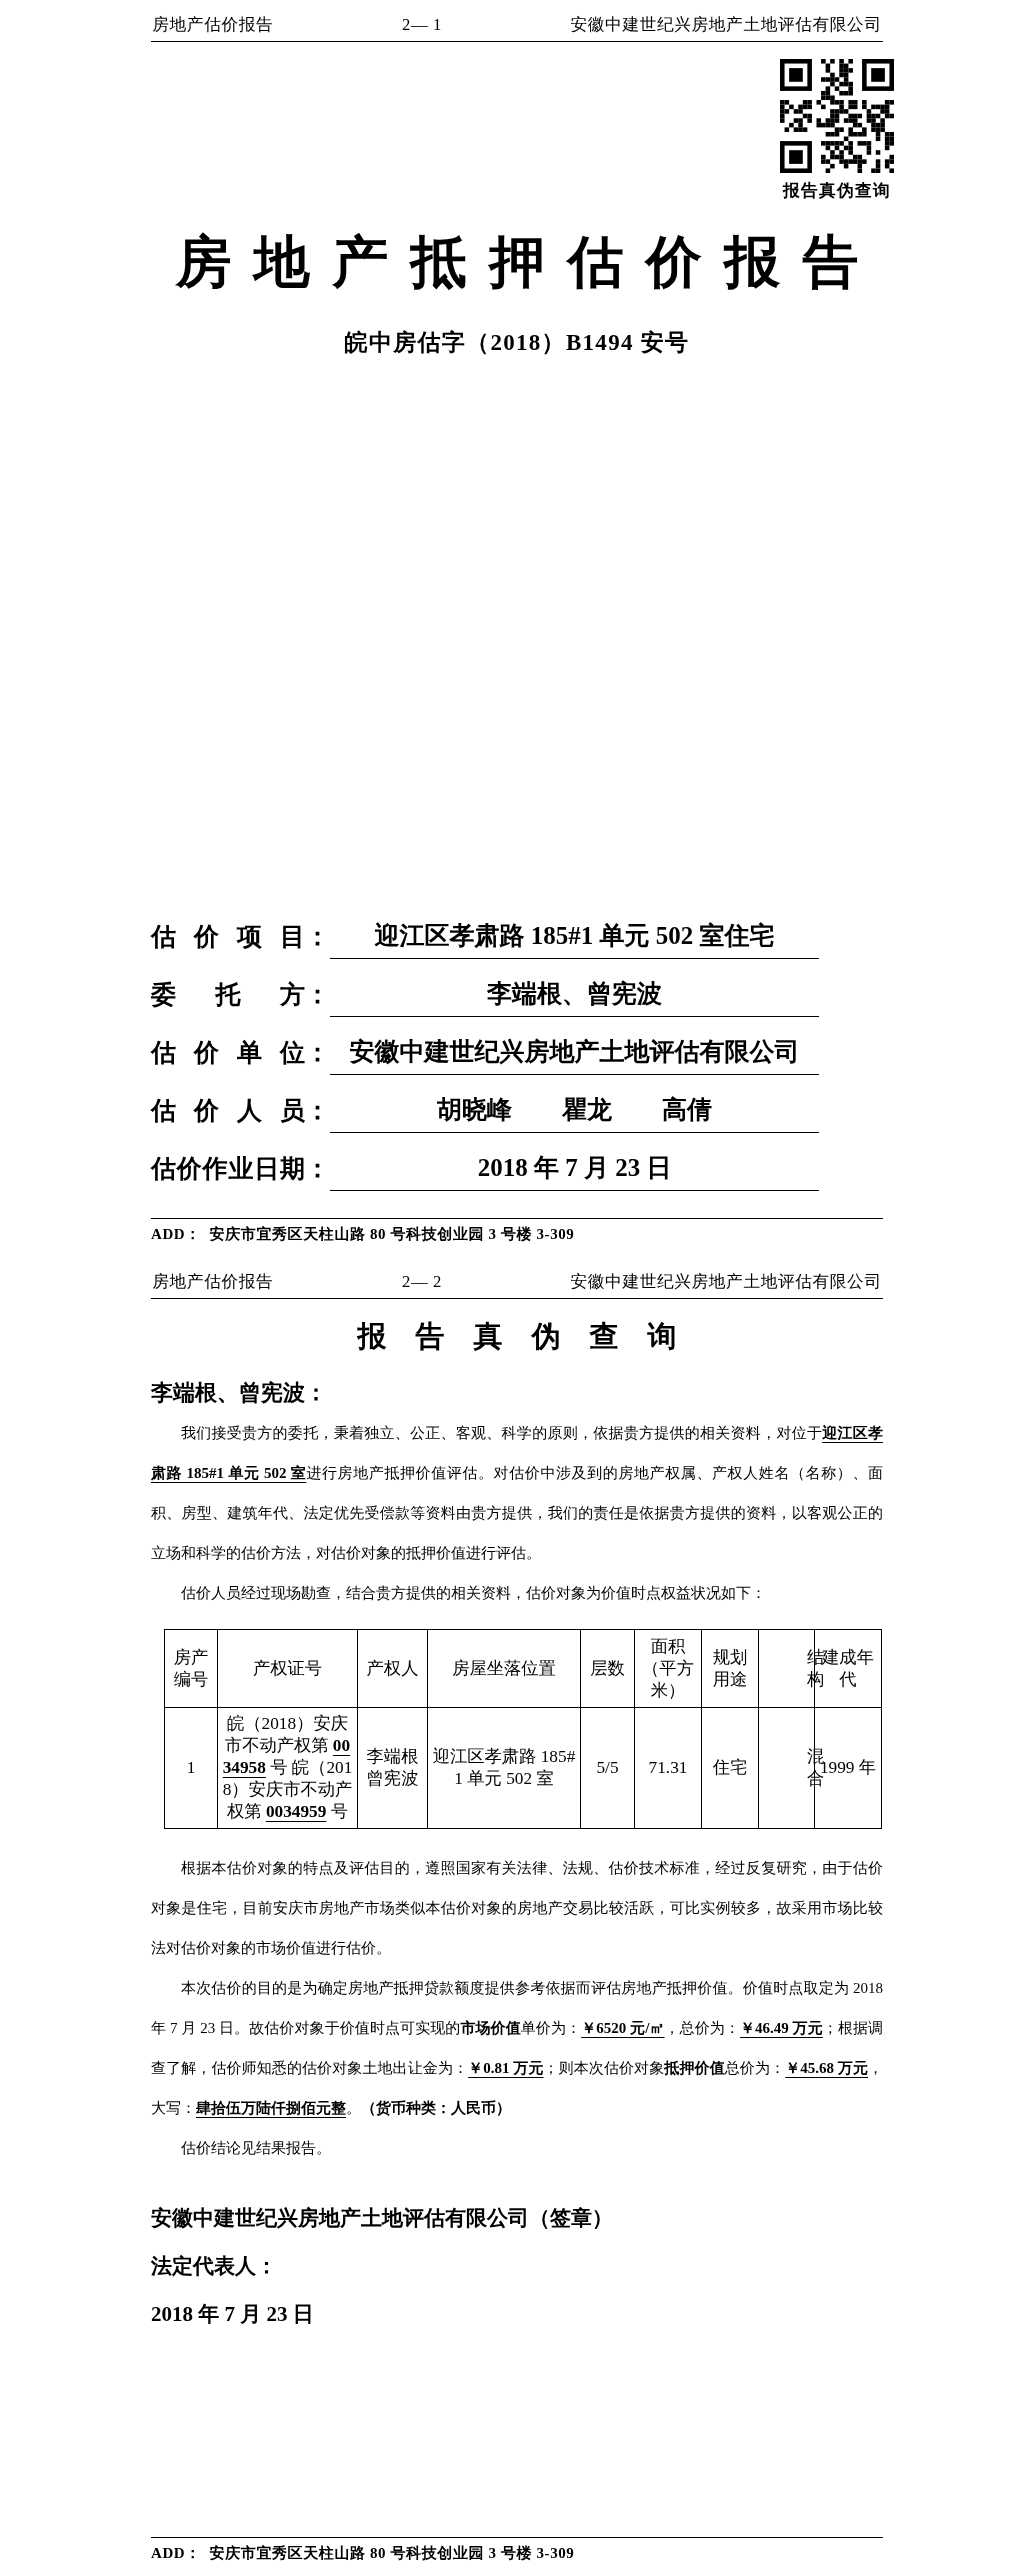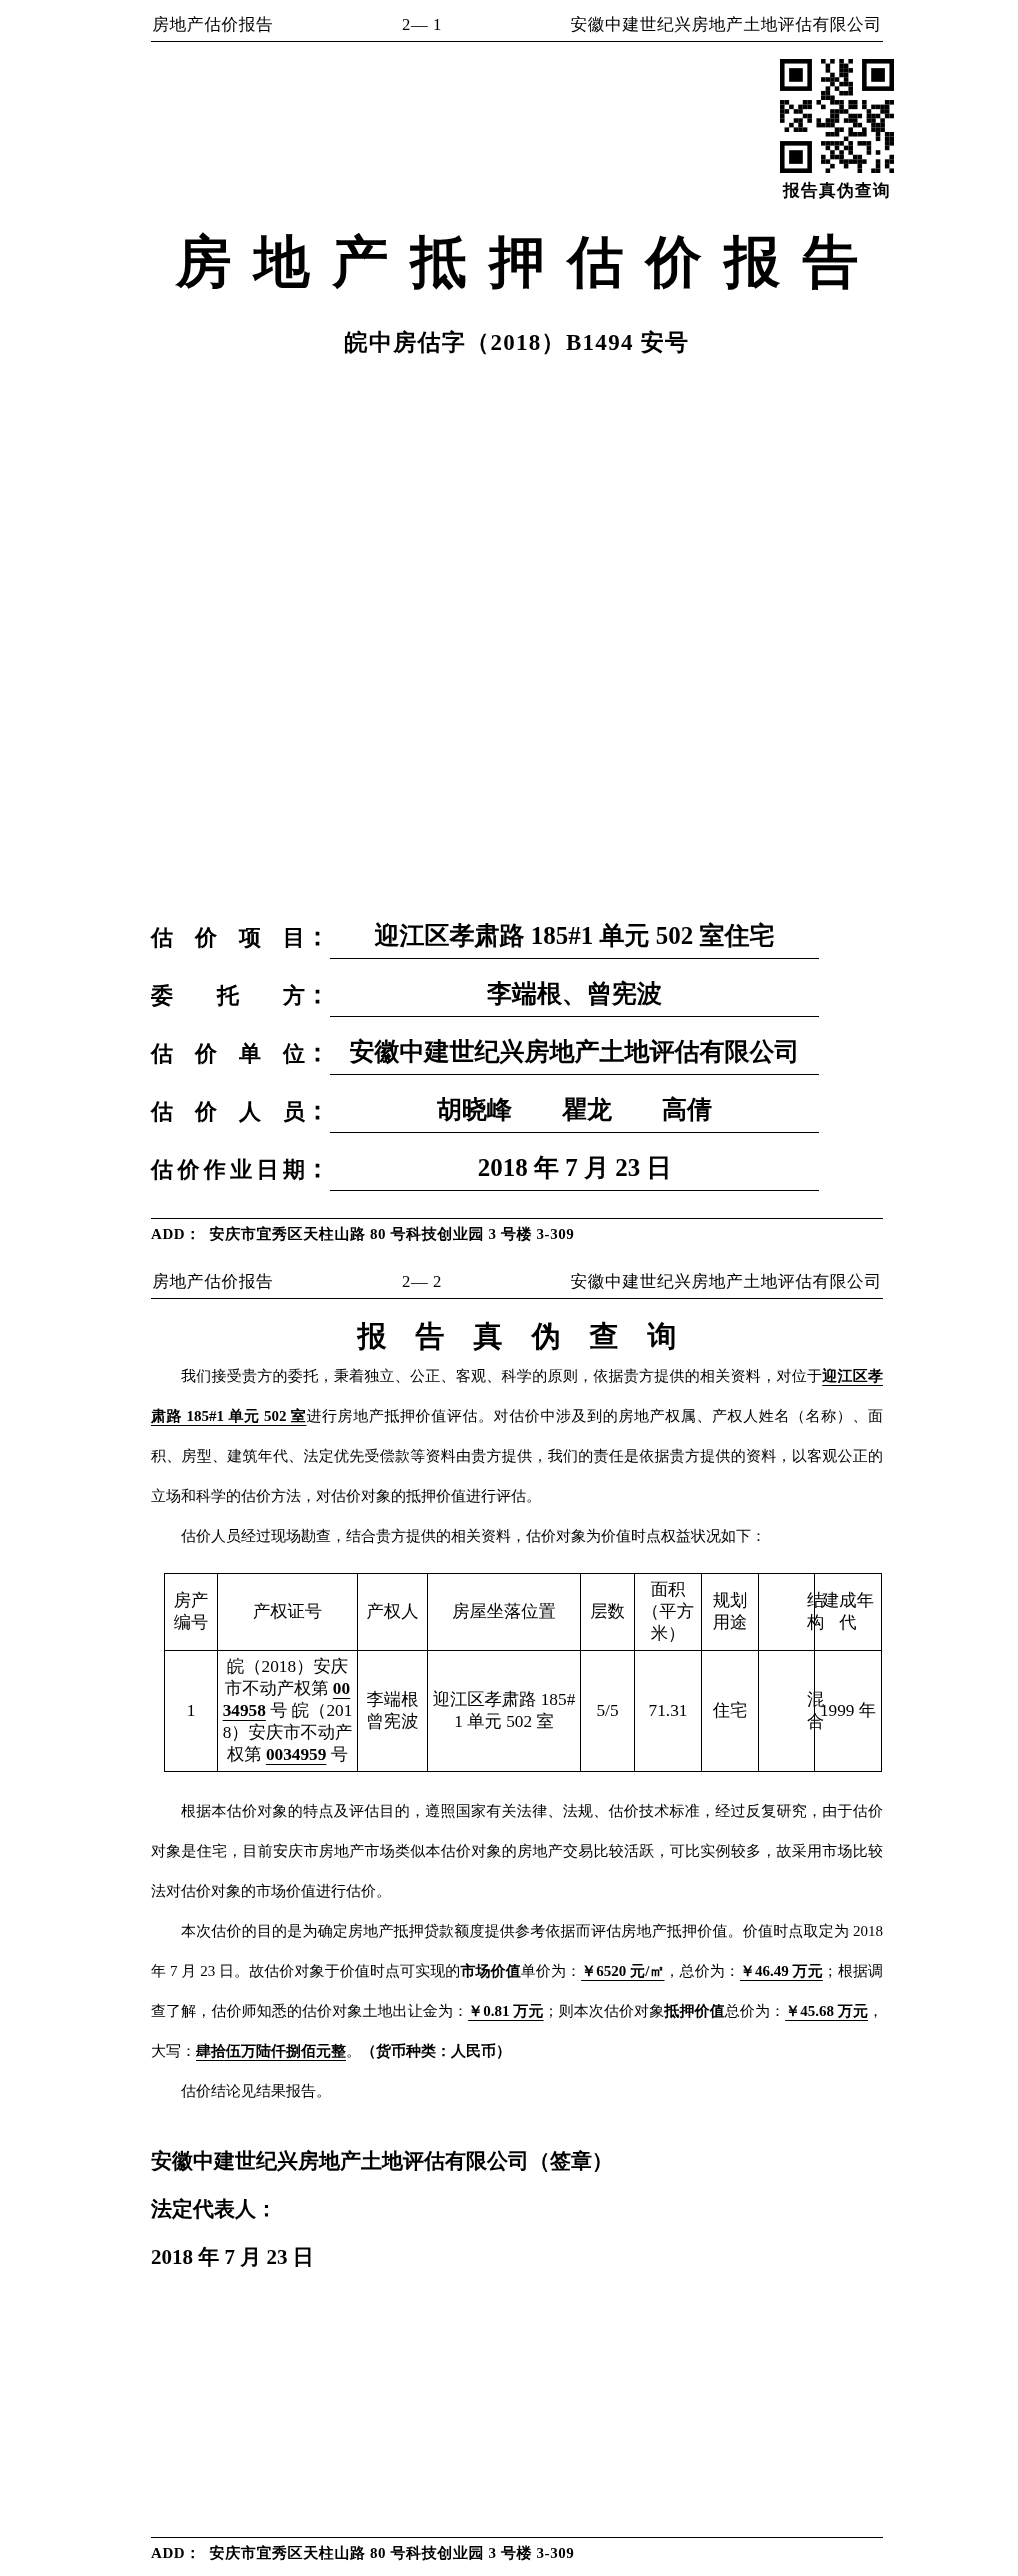--- a/index.html
+++ b/index.html
@@ -25,21 +25,21 @@
 
   .main-title {
     margin-top:185px; text-align:center;
     font-size:56px; font-weight:bold; letter-spacing:0.4em; text-indent:0.4em;
     line-height:1.25; white-space:nowrap;
   }
   .doc-number { margin-top:29.5px; text-align:center; font-size:23px; font-weight:bold; letter-spacing:1.3px; }
 
   .form-fields { margin-top:543px; width:668px; }
   .field-row { display:flex; align-items:flex-end; height:58px; font-weight:bold; }
-  .field-label { width:154px; font-size:22px; text-align:justify; text-align-last:justify; padding-bottom:5.8px;font-family:Liberation Mono, monospace; }
+  .field-label { width:154px; font-size:25px; text-align:justify; text-align-last:justify; padding-bottom:5.8px;font-family:Liberation Mono, monospace; }
   .field-colon { font-size:25px; padding-bottom:5.8px; }
   .field-value {
     flex:1; text-align:center; font-size:25px; white-space:nowrap;
     border-bottom:1.9px solid #000; padding-bottom:6px;
   }
 
   .page-footer {
     position:absolute; left:139px; right:148px; bottom:13px;
     border-top:1.3px solid #000; padding-top:5.8px;
     font-size:15px; font-weight:bold; letter-spacing:0.6px; white-space:pre;
@@ -324,20 +324,21 @@
 </div>
 
 <div class="page" id="page2">
   <div class="doc-header">
     <span>房地产估价报告</span>
     <span>2— 2</span>
     <span>安徽中建世纪兴房地产土地评估有限公司</span>
   </div>
 
   <h2 class="letter-title">报告真伪查询</h2>
+  <p class="salutation">李端根、曾宪波：</p>
 
   <div class="letter-body">
       <p class="para"><span>我们接受贵方的委托，秉着独立、公正、客观、科学的原则，依据贵方提供的相关资料，对位于</span><span class="b u">迎江区孝肃路 185#1 单元 502 室</span><span>进行房地产抵押价值评估。对估价中涉及到的房地产权属、产权人姓名（名称）、面积、房型、建筑年代、法定优先受偿款等资料由贵方提供，我们的责任是依据贵方提供的资料，以客观公正的立场和科学的估价方法，对估价对象的抵押价值进行评估。</span></p>
       <p class="para"><span>估价人员经过现场勘查，结合贵方提供的相关资料，估价对象为价值时点权益状况如下：</span></p>
     </div>
 
   <table class="prop-table">
     <thead>
       <tr>
           <th>房产编号</th>

